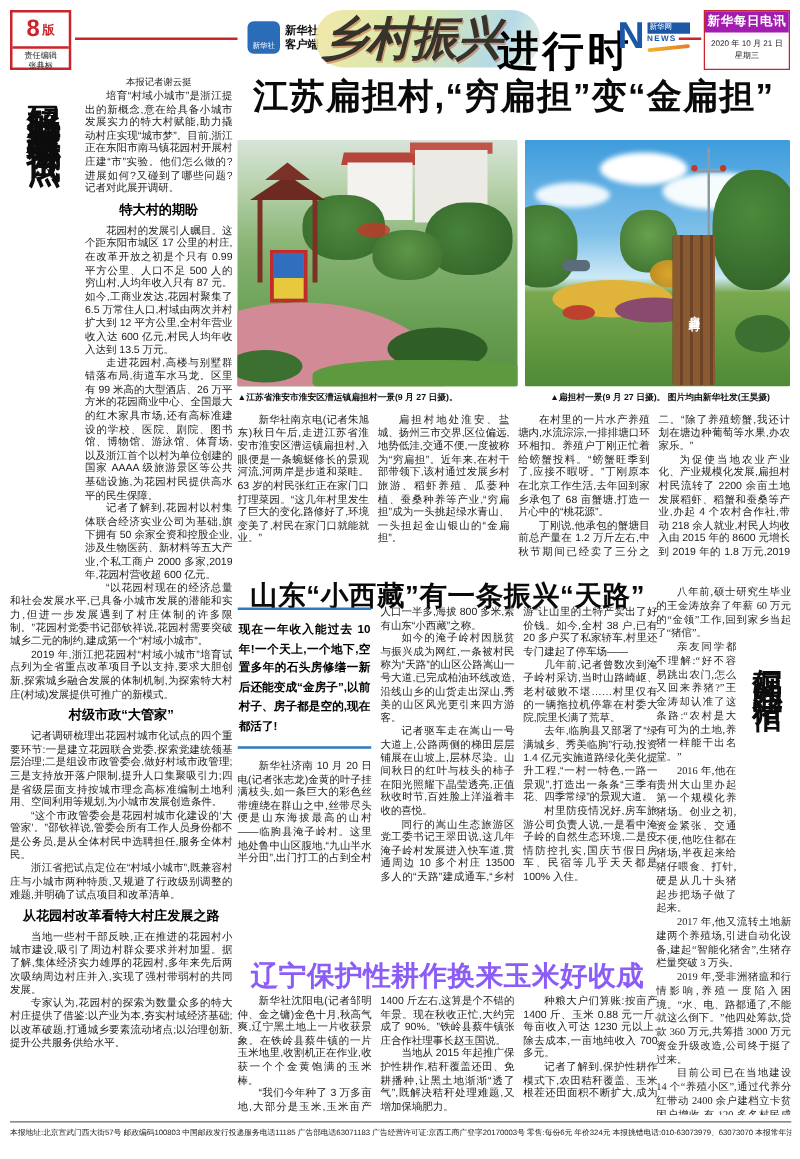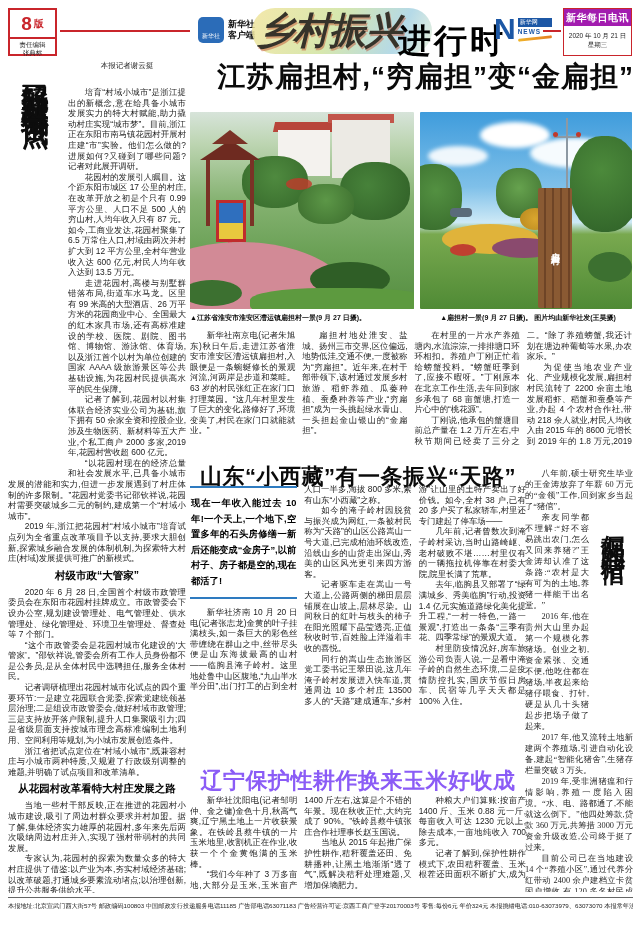--- a/index.html
+++ b/index.html
@@ -29,23 +29,23 @@
   .paperbox{left:563px;top:8px;width:69px;height:48px;border:1px solid #c9252b;box-sizing:border-box;text-align:center;}
   .paperbox-name{background:#a21caf;color:#fff;font-size:10px;font-weight:bold;line-height:17px;height:17px;letter-spacing:.5px;}
   .paperbox-date{font-size:6.5px;line-height:9px;margin-top:5px;color:#222;}
   .paperbox-day{font-size:6.5px;line-height:9px;color:#222;}
   
   .p{margin:0;font-size:8.4px;line-height:10.6px;text-align:justify;text-indent:2em;color:#1c1c1c;}
   .sub{font-size:10.5px;font-weight:bold;text-align:center;margin:5px 0 4px;color:#000;}
   
   .art-left{left:8px;top:60px;width:178px;height:833px;overflow:hidden;}
   .vtitle{float:left;width:54px;height:402px;writing-mode:vertical-rl;text-orientation:upright;font-size:27px;font-weight:bold;letter-spacing:3px;line-height:54px;color:#0d0d0d;margin:4px 6px 4px 0;}
-  .byline-c{text-align:center;font-size:7.5px;color:#222;margin:1px 0 16px;}
-  
-  .mainhead{left:188px;top:58px;width:446px;font-size:28px;font-weight:900;text-align:right;letter-spacing:1px;color:#0a0a0a;margin:0;}
+  .byline-c{text-align:center;font-size:7.5px;color:#222;margin:1px 0 0;}
+  
+  .mainhead{left:188px;top:58px;width:446px;font-size:28px;font-weight:900;text-align:center;letter-spacing:1px;color:#0a0a0a;margin:0;}
   .photo{overflow:hidden;border-radius:1px;}
   .photo1{left:190px;top:112px;width:224px;height:197px;background:linear-gradient(180deg,#d7e4da 0%,#bdd5b2 16%,#85b271 45%,#6aa055 72%,#568e42 100%);}
   .photo2{left:420px;top:112px;width:212px;height:197px;background:linear-gradient(180deg,#3f9cdc 0%,#7fc0e9 38%,#cde9f6 56%,#79a94f 62%,#4f8a35 100%);}
   .cap{font-size:7px;font-weight:bold;color:#111;}
   .cap1{left:190px;top:313px;width:226px;}
   .cap2{left:424px;top:313px;width:208px;text-align:center;}
   .art-main-body{left:190px;top:330px;width:442px;height:127px;column-count:4;column-gap:7px;overflow:hidden;}
   
   .sdhead{left:190px;top:462px;width:336px;font-size:22px;font-weight:900;text-align:center;letter-spacing:.5px;margin:0;color:#0a0a0a;}
   .sd-body{left:190px;top:484px;width:336px;height:270px;column-count:3;column-gap:7px;overflow:hidden;}
@@ -139,32 +139,32 @@
     <div class="paperbox-date">2020 年 10 月 21 日</div>
     <div class="paperbox-day">星期三</div>
   </div>
 
   <section class="abs art-left">
     <div class="vtitle">解码浙江「村域小城市」试点</div>
     <div class="byline-c">本报记者谢云挺</div>
     <div>
         <p class="p">培育“村域小城市”是浙江提出的新概念,意在给具备小城市发展实力的特大村赋能,助力撬动村庄实现“城市梦”。目前,浙江正在东阳市南马镇花园村开展村庄建“市”实验。他们怎么做的?进展如何?又碰到了哪些问题?记者对此展开调研。</p>
       </div>
+    <h3 class="sub">特大村的期盼</h3>
     <div>
         <p class="p">花园村的发展引人瞩目。这个距东阳市城区 17 公里的村庄,在改革开放之初是个只有 0.99 平方公里、人口不足 500 人的穷山村,人均年收入只有 87 元。如今,工商业发达,花园村聚集了 6.5 万常住人口,村域由两次并村扩大到 12 平方公里,全村年营业收入达 600 亿元,村民人均年收入达到 13.5 万元。</p>
         <p class="p">走进花园村,高楼与别墅群错落布局,街道车水马龙。区里有 99 米高的大型酒店、26 万平方米的花园商业中心、全国最大的红木家具市场,还有高标准建设的学校、医院、剧院、图书馆、博物馆、游泳馆、体育场,以及浙江首个以村为单位创建的国家 AAAA 级旅游景区等公共基础设施,为花园村民提供高水平的民生保障。</p>
         <p class="p">记者了解到,花园村以村集体联合经济实业公司为基础,旗下拥有 50 余家全资和控股企业,涉及生物医药、新材料等五大产业,个私工商户 2000 多家,2019 年,花园村营收超 600 亿元。</p>
         <p class="p">“以花园村现在的经济总量和社会发展水平,已具备小城市发展的潜能和实力,但进一步发展遇到了村庄体制的许多限制。”花园村党委书记邵钦祥说,花园村需要突破城乡二元的制约,建成第一个“村域小城市”。</p>
         <p class="p">2019 年,浙江把花园村“村域小城市”培育试点列为全省重点改革项目予以支持,要求大胆创新,探索城乡融合发展的体制机制,为探索特大村庄(村域)发展提供可推广的新模式。</p>
       </div>
     <h3 class="sub">村级市政“大管家”</h3>
     <div>
-        <p class="p">2020 年 6 月 28 日,全国首个村级市政管理委员会在东阳市花园村挂牌成立。市政管委会下设办公室,规划建设管理处、电气管理处、供水管理处、绿化管理处、环境卫生管理处、督查处等 7 个部门。</p>
+        <p class="p">记者调研梳理出花园村城市化试点的四个重要环节:一是建立花园联合党委,探索党建统领基层治理;二是组设市政管委会,做好村域市政管理;三是支持放开落户限制,提升人口集聚吸引力;四是省级层面支持按城市理念高标准编制土地利用、空间利用等规划,为小城市发展创造条件。</p>
         <p class="p">“这个市政管委会是花园村城市化建设的‘大管家’。”邵钦祥说,管委会所有工作人员身份都不是公务员,是从全体村民中选聘担任,服务全体村民。</p>
-        <p class="p">记者调研梳理出花园村城市化试点的四个重要环节:一是建立花园联合党委,探索党建统领基层治理;二是组设市政管委会,做好村域市政管理;三是支持放开落户限制,提升人口集聚吸引力;四是省级层面支持按城市理念高标准编制土地利用、空间利用等规划,为小城市发展创造条件。</p>
         <p class="p">浙江省把试点定位在“村域小城市”,既兼容村庄与小城市两种特质,又规避了行政级别调整的难题,并明确了试点项目和改革清单。</p>
       </div>
     <h3 class="sub">从花园村改革看特大村庄发展之路</h3>
     <div>
         <p class="p">当地一些村干部反映,正在推进的花园村小城市建设,吸引了周边村群众要求并村加盟。据了解,集体经济实力雄厚的花园村,多年来先后两次吸纳周边村庄并入,实现了强村带弱村的共同发展。</p>
         <p class="p">专家认为,花园村的探索为数量众多的特大村庄提供了借鉴:以产业为本,夯实村域经济基础;以改革破题,打通城乡要素流动堵点;以治理创新,提升公共服务供给水平。</p>
       </div>
   </section>
 
   <h1 class="abs mainhead">江苏扁担村,“穷扁担”变“金扁担”</h1>

